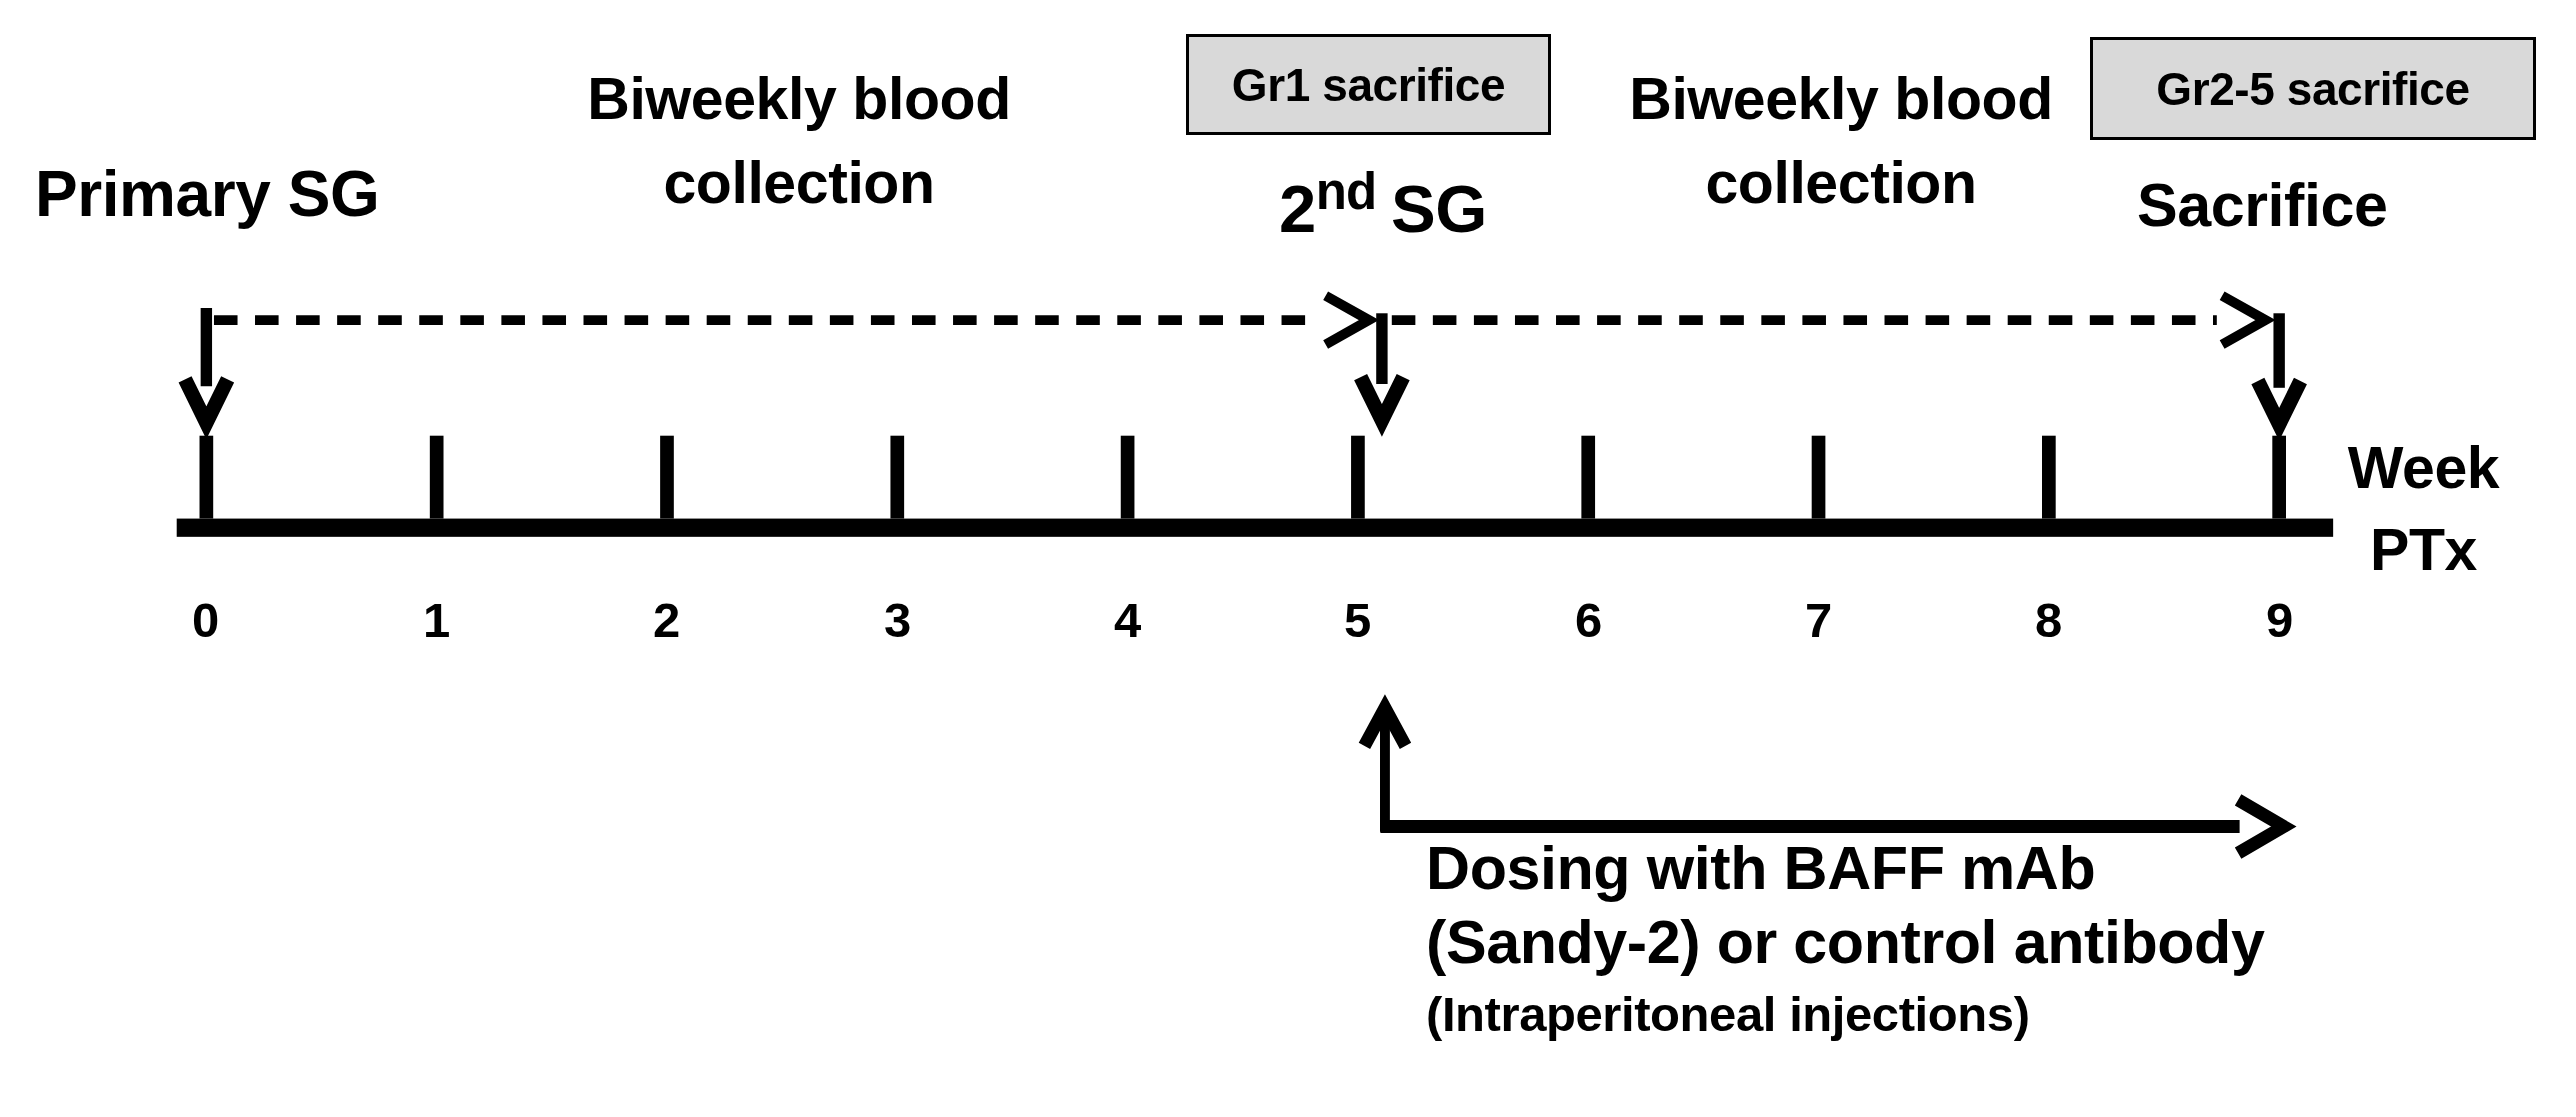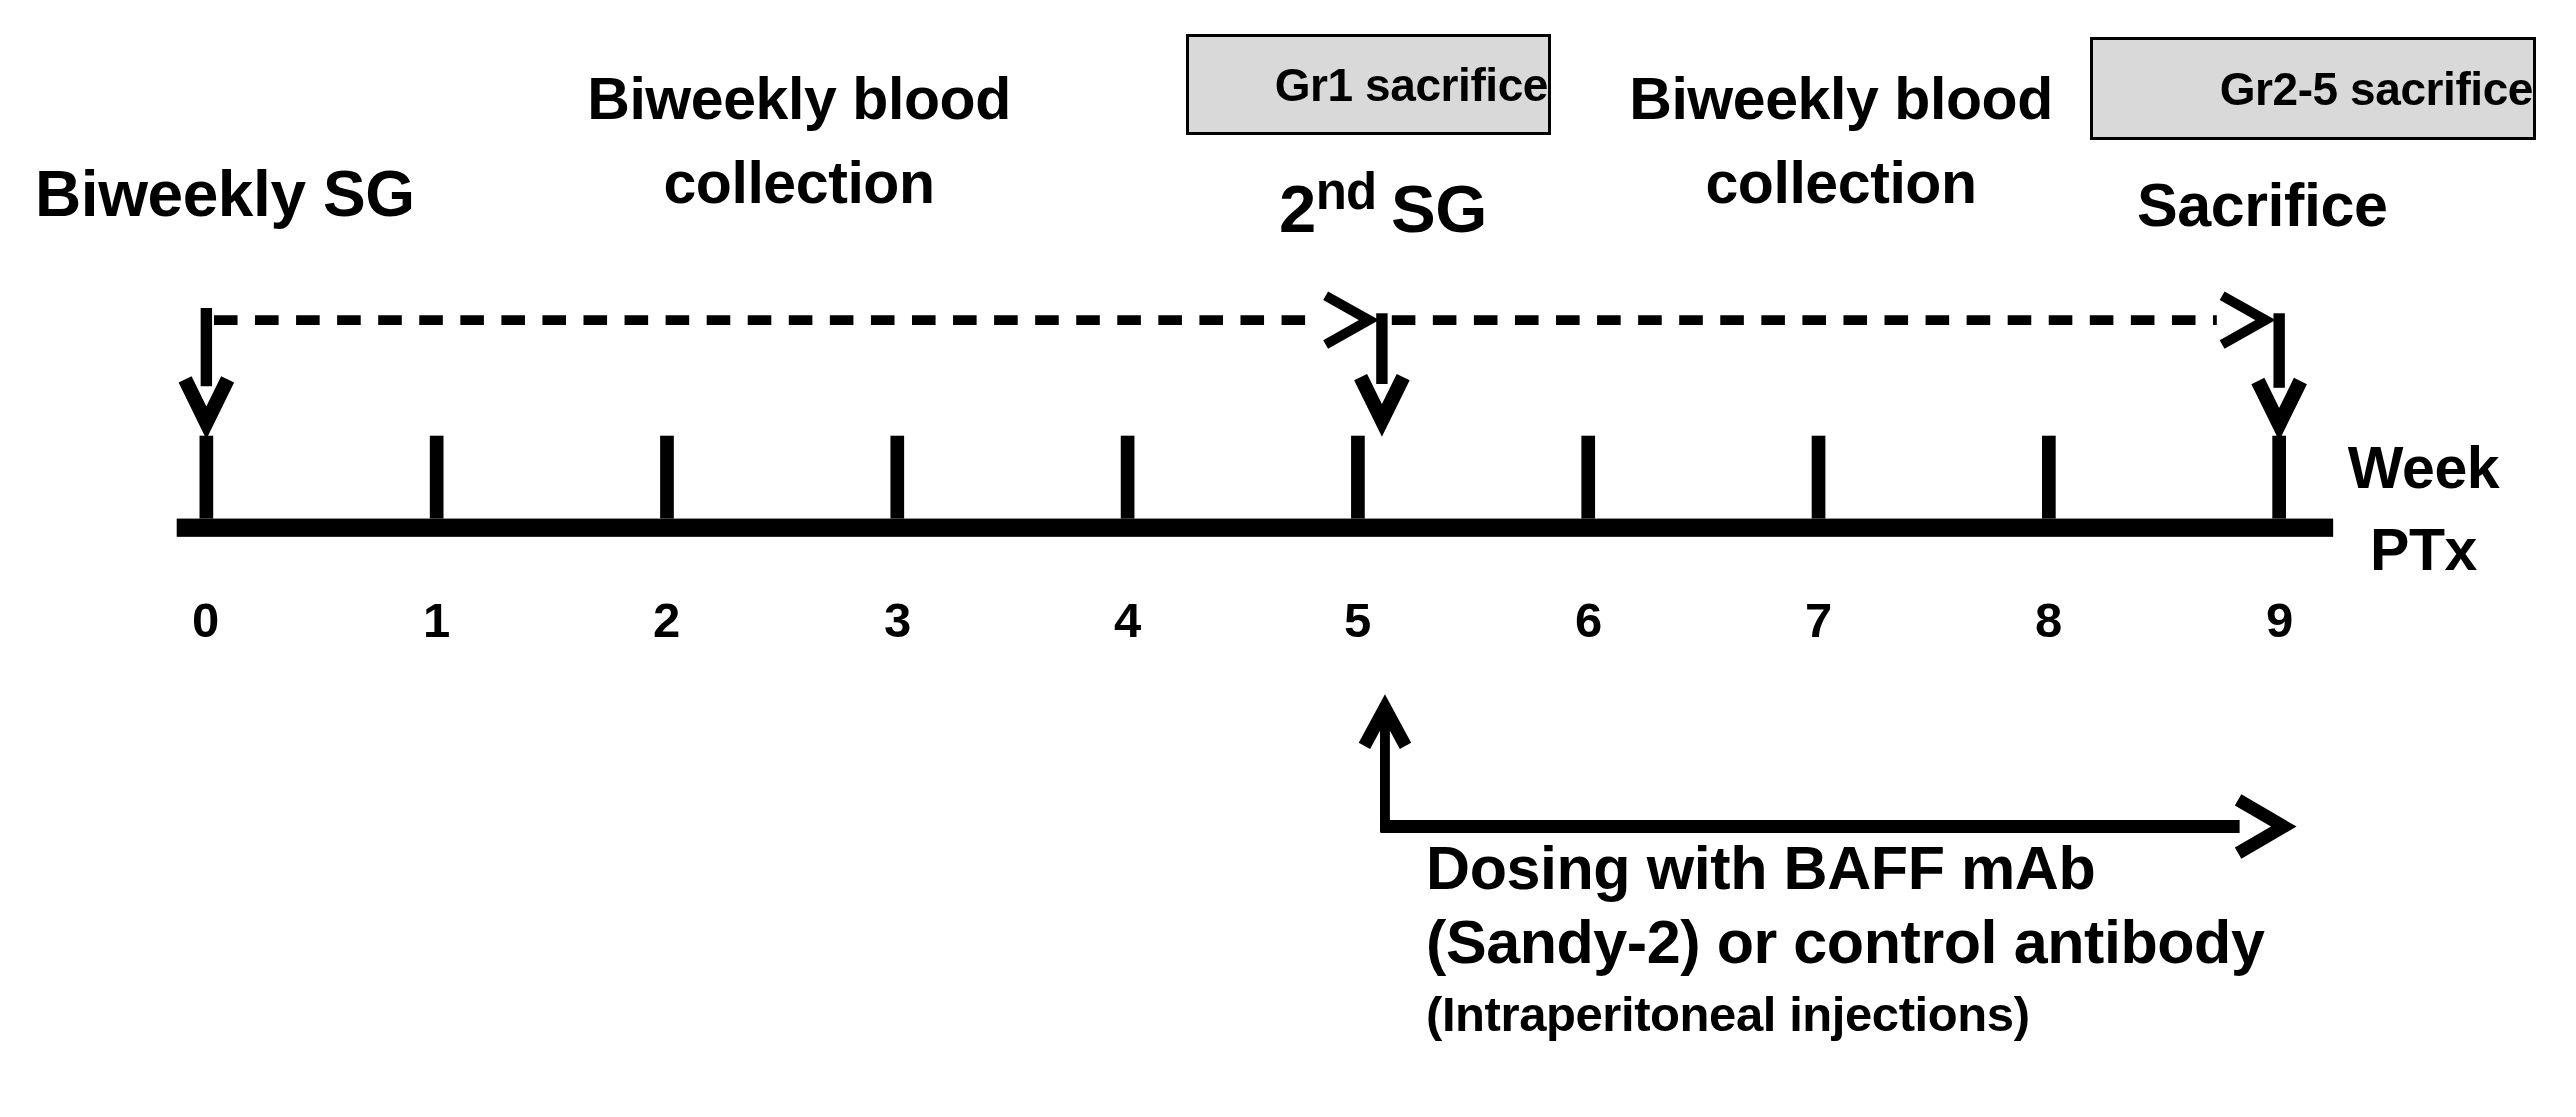--- a/index.html
+++ b/index.html
@@ -18,21 +18,21 @@
   .lbl{position:absolute;white-space:nowrap;}
   .primary-sg{left:35px;top:157px;font-size:64px;}
   .biweekly{top:57px;width:426px;font-size:59px;line-height:84px;text-align:center;}
   .bw1{left:586px;}
   .bw2{left:1628px;}
   .graybox{
     position:absolute;
     background:var(--box-fill,#d9d9d9);
     border:3.8px solid var(--ink,#000);
     box-sizing:border-box;
-    display:flex;align-items:center;justify-content:flex-end;
+    display:flex;align-items:center;justify-content:center;
     font-size:46px;white-space:nowrap;
   }
   .gr1{left:1186px;top:34px;width:365px;height:101px;}
   .gr25{left:2090px;top:37px;width:446px;height:103px;}
   .secondsg{left:1231px;top:162px;width:304px;font-size:67px;text-align:center;}
   .secondsg sup{font-size:51px;vertical-align:super;letter-spacing:-0.02em;}
   .secondsg .rest{margin-left:15px;}
   .sacrifice{left:2137px;top:170px;width:304px;font-size:61px;text-align:left;}
   .axis-label{left:2336px;width:175px;text-align:center;font-size:59px;position:absolute;}
   .axis-week{top:434px;}
@@ -80,21 +80,21 @@
         <rect x="2685.1111111111113" y="573" width="18" height="109" fill="#000000"></rect>
         <rect x="2988" y="573" width="18" height="109" fill="#000000"></rect>
       </g>
 
     <polyline points="1794,981 1821,931 1848,981" fill="none" stroke="#000" stroke-width="17"></polyline>
     <line x1="1821" y1="948" x2="1821" y2="1094" stroke="#000" stroke-width="13"></line>
     <line x1="1815" y1="1087" x2="2945" y2="1087" stroke="#000" stroke-width="17"></line>
     <polyline points="2943,1052 3003,1087 2943,1122" fill="none" stroke="#000" stroke-width="17"></polyline>
   </svg>
 
-  <div class="lbl primary-sg">Biweekly SG</div>
+  <div class="lbl primary-sg">Primary SG</div>
 
   <div class="abs biweekly bw1">Biweekly blood collection</div>
 
   <div class="graybox gr1">
     <span>Gr1 sacrifice</span>
   </div>
 
   <div class="abs secondsg">
     <span>2</span><sup>nd</sup><span class="rest">SG</span>
   </div>

